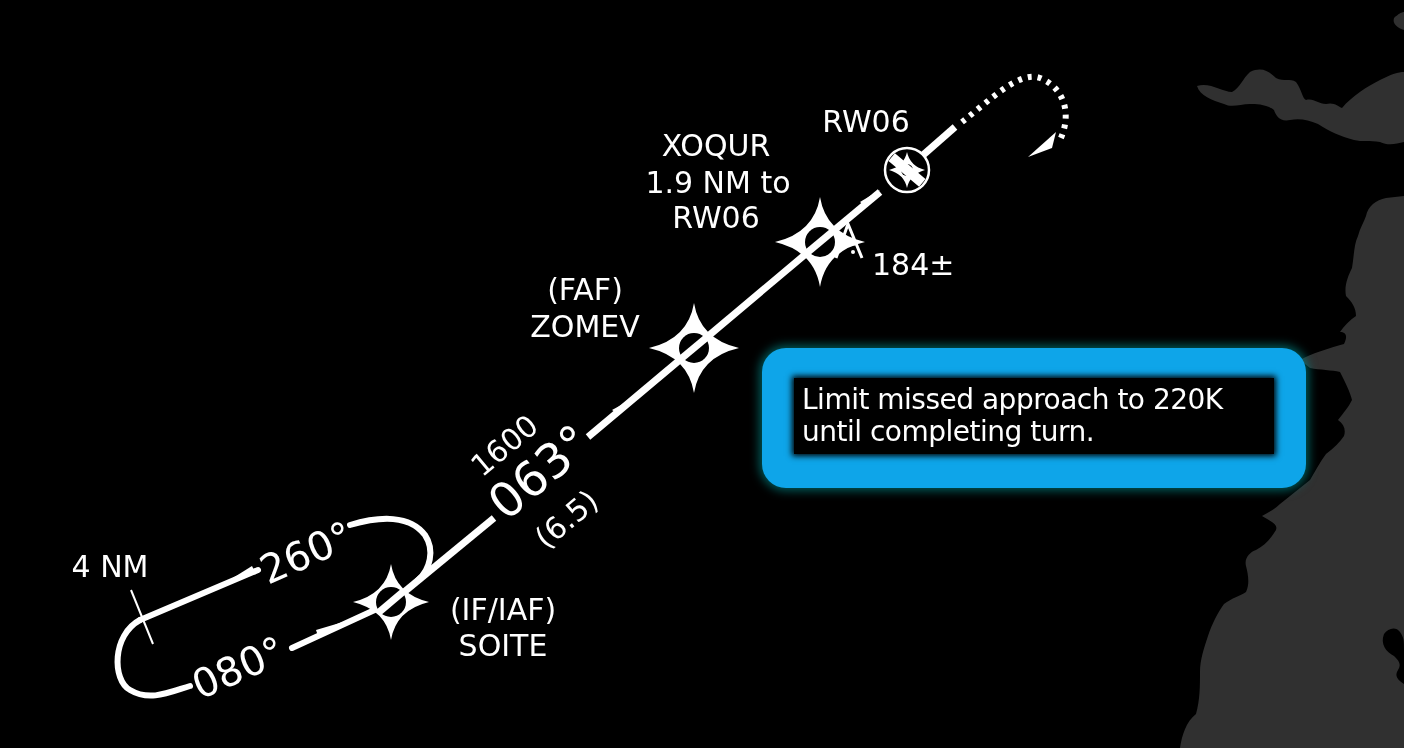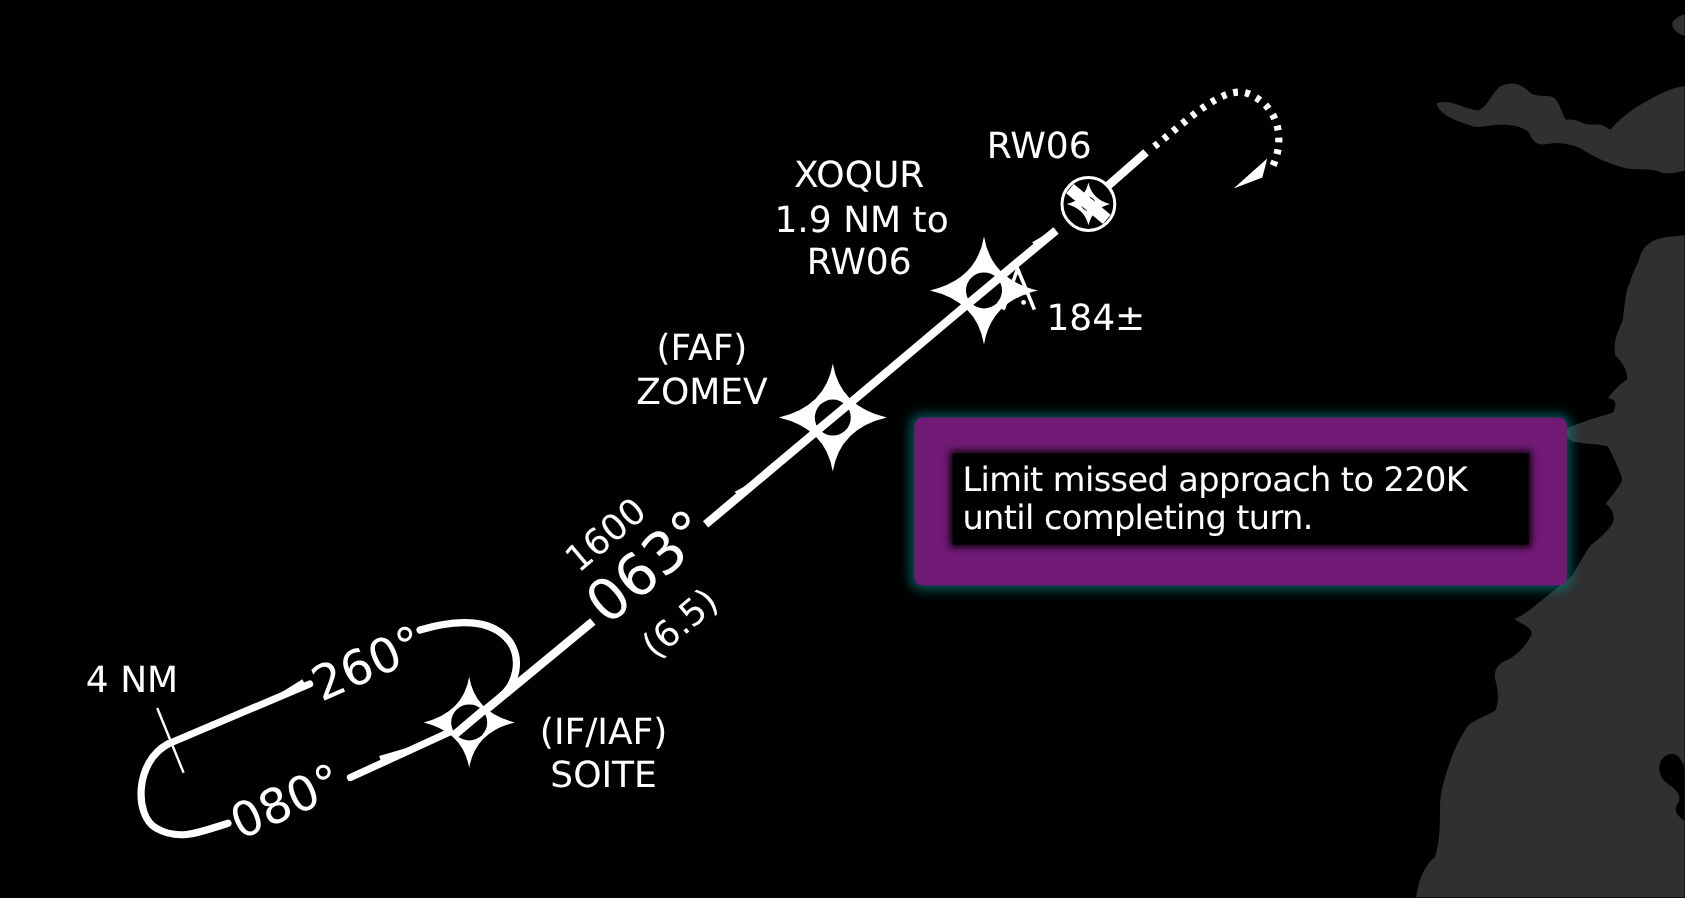--- a/index.html
+++ b/index.html
@@ -1,21 +1,21 @@
 <!DOCTYPE html>
 <html><head>
   <meta charset="utf-8">
   <style>
     html, body { margin: 0; padding: 0; background: #000; }
     body { width: 1404px; height: 748px; overflow: hidden; position: relative; font-family: "DejaVu Sans", sans-serif; }
     #chart { position: absolute; left: 0; top: 0; width: 1404px; height: 748px; }
     .lbl { fill: #fff; font-family: "DejaVu Sans", sans-serif; }
     .note-box {
       position: absolute; left: 762px; top: 348px; width: 544px; height: 140px;
-      background: #701a75; border-radius: 7px;
+      background: #0ea5e9; border-radius: 24px;
       box-shadow: 0 0 10px 3px rgba(0,145,143,0.6);
     }
     .note-inner {
       position: absolute; left: 32px; top: 30px; width: 480px; height: 76px;
       background: #000; box-shadow: 0 0 6px 2px #000;
     }
     .note-text {
       position: absolute; left: 8px; top: 6px; margin: 0;
       color: #fff; font-family: "DejaVu Sans", sans-serif; font-size: 28px; line-height: 32px;
       letter-spacing: -0.5px; white-space: pre-line;

